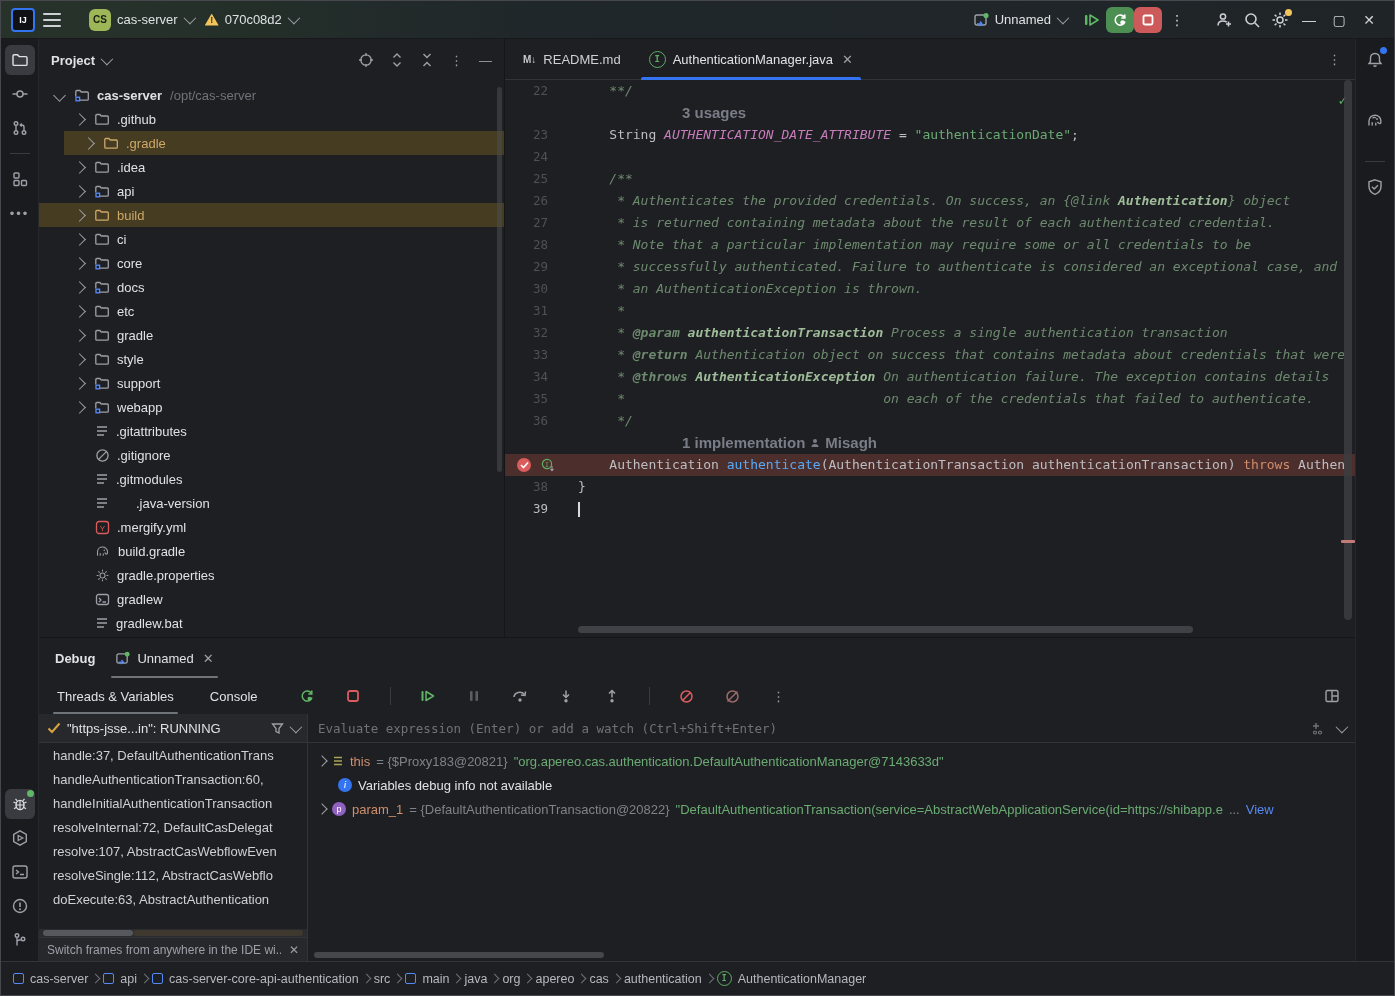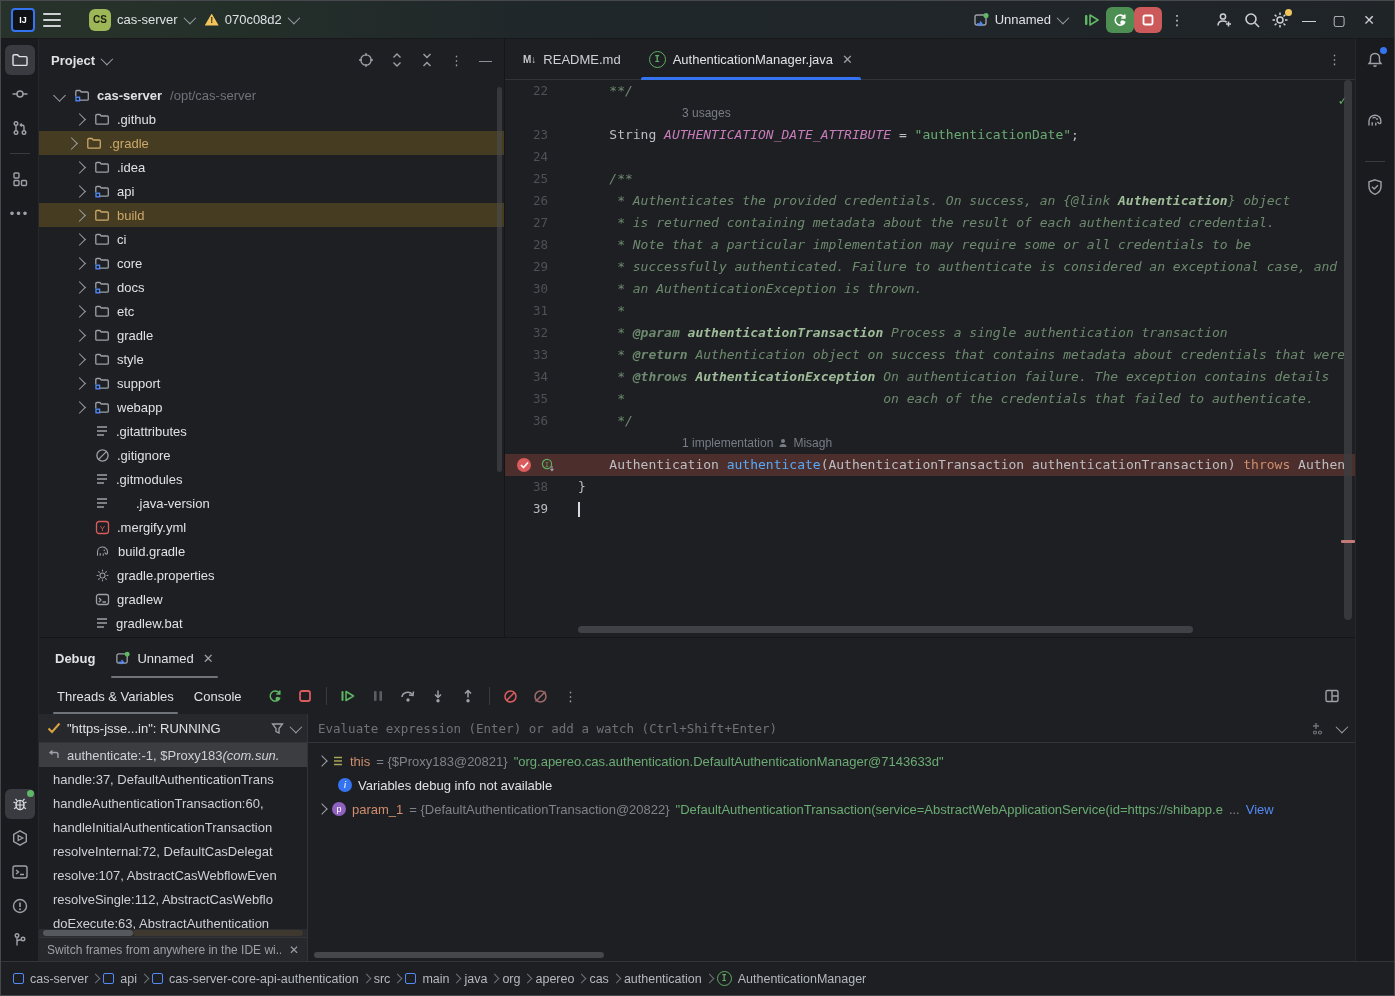--- a/index.html
+++ b/index.html
@@ -79,37 +79,37 @@
   .gutter.cur{color:#b8bcc3;}
   .code-content{flex:1;overflow:hidden;}
   .tok-plain{color:#bcbec4;}
   .tok-cmt{color:#6d8a6f;font-style:italic;}
   .tok-cmtb{color:#9ebc99;font-style:italic;font-weight:bold;}
   .tok-tag{color:#6d8a6f;font-style:italic;font-weight:bold;}
   .tok-const{color:#c77dbb;font-style:italic;}
   .tok-str{color:#6aab73;}
   .tok-kw{color:#cf8e6d;}
   .tok-meth{color:#57aaf7;}
-  .inlay{color:#787d87;font-size:12px;font-family:"Liberation Sans",sans-serif;display:flex;align-items:center;gap:5px;}
+  .inlay{color:#787d87;font-size:15px;font-family:"Liberation Sans",sans-serif;display:flex;align-items:center;gap:5px;font-weight:bold;}
   .caret{display:inline-block;width:1.5px;height:15px;background:#d7dae0;vertical-align:middle;}
   .bp-dot{position:absolute;left:12px;top:4px;width:14px;height:14px;border-radius:50%;background:#db5c5c;
     display:flex;align-items:center;justify-content:center;}
   .bp-impl{position:absolute;left:36px;top:4px;}
   .ed-vscroll{position:absolute;right:3px;top:0;width:8px;height:540px;background:#3c3e42;border-radius:4px;opacity:.8;}
   .ed-mark{position:absolute;right:0;top:460px;width:14px;height:3px;background:#c57a7a;border-radius:1px;}
   .ed-hscroll{position:absolute;left:73px;bottom:4px;height:7px;width:615px;background:#43454a;border-radius:4px;opacity:.9;}
   .ed-check{position:absolute;top:12px;right:8px;color:#5fad65;font-size:14px;}
 
   
   .debug-panel{flex:1;border-top:1px solid #141517;display:flex;flex-direction:column;min-height:0;background:#1e1f22;}
   .dbg-head{height:40px;flex:none;display:flex;align-items:center;padding:0 16px;gap:20px;}
   .dbg-title{font-weight:bold;}
   .tool-tab{display:flex;align-items:center;gap:7px;height:100%;position:relative;color:#dfe1e5;cursor:pointer;}
   .tool-tab.sel::after{content:"";position:absolute;left:-4px;right:-4px;bottom:0;height:2px;background:#6f737a;border-radius:1px;}
-  .dbg-toolbar{height:36px;flex:none;display:flex;align-items:center;padding:0 10px;gap:4px;}
+  .dbg-toolbar{height:36px;flex:none;display:flex;align-items:center;padding:0 10px;gap:20px;}
   .dt-tab{padding:0 8px;height:100%;display:flex;align-items:center;position:relative;cursor:pointer;color:#dfe1e5;}
   .dt-tab.sel::after{content:"";position:absolute;left:4px;right:4px;bottom:0;height:2px;background:#6f737a;border-radius:1px;}
   .dt-btn{width:26px;height:26px;border-radius:5px;display:flex;align-items:center;justify-content:center;cursor:pointer;}
   .dt-sep{width:1px;height:18px;background:#393b40;margin:0 4px;}
   .dbg-body{flex:1;display:flex;min-height:0;}
   .frames-col{width:268px;flex:none;border-right:1px solid #313438;display:flex;flex-direction:column;min-height:0;}
   .thread-row{height:28px;flex:none;display:flex;align-items:center;gap:6px;padding:0 8px;border-bottom:1px solid #313438;background:#26282b;}
   .thread-label{white-space:nowrap;overflow:hidden;flex:1;color:#dfe1e5;}
   .frames{flex:1;overflow:hidden;}
   .frame{height:24px;display:flex;align-items:center;padding:0 8px 0 14px;white-space:nowrap;cursor:pointer;color:#ced0d6;}
@@ -344,21 +344,21 @@
               </div>
               <div class="tree-row" style="padding-left: 36px;">
                 <span class="tchev"></span>
                 <span class="ic">
                   <svg width="16" height="16" viewBox="0 0 16 16">
                     <path d="M1.8 4.6 q0-1.1 1.1-1.1 h3 L7.3 5 h6 q1 0 1 1 v6.2 q0 1-1 1 H2.8 q-1 0-1-1 Z" stroke="#9da0a8" stroke-width="1.3" fill="none"></path>
                   </svg>
                 </span>
                 <span class="tname">.github</span>
               </div>
-              <div class="tree-row hl" style="padding-left: 28px;">
+              <div class="tree-row hl" style="padding-left: 20px; margin-left: 25px;">
                 <span class="tchev"></span>
                 <span class="ic">
                   <svg width="16" height="16" viewBox="0 0 16 16">
                     <path d="M1.8 4.6 q0-1.1 1.1-1.1 h3 L7.3 5 h6 q1 0 1 1 v6.2 q0 1-1 1 H2.8 q-1 0-1-1 Z" stroke="#cda869" stroke-width="1.3" fill="none"></path>
                   </svg>
                 </span>
                 <span class="tname">.gradle</span>
               </div>
               <div class="tree-row" style="padding-left: 36px;">
                 <span class="tchev"></span>
@@ -704,29 +704,20 @@
                 </svg>
               <span class="thread-label">"https-jsse...in": RUNNING</span>
               <span class="ic">
                 <svg width="13" height="13" viewBox="0 0 13 13">
                     <path d="M1.5 2 H11.5 L8 6.5 V11 L5 9.5 V6.5 Z" fill="none" stroke="#9da0a8" stroke-width="1.3"></path>
                   </svg>
               </span>
               <span class="chev"></span>
             </div>
             <div class="frames" id="frames">
-                <div class="frame sel">
-                  <span class="fic ic">
-                    <svg width="13" height="12" viewBox="0 0 13 12">
-                      <path d="M11 9 V5.5 Q11 3.5 9 3.5 H3.5 M5.5 1.5 L3 3.5 L5.5 5.5" fill="none" stroke="#9da0a8" stroke-width="1.4"></path>
-                    </svg>
-                  </span>
-                  <span>authenticate:-1, $Proxy183 </span>
-                  <span class="pkg">(com.sun.</span>
-                </div>
                 <div class="frame">
                   <span>handle:37, DefaultAuthenticationTrans</span>
                 </div>
                 <div class="frame">
                   <span>handleAuthenticationTransaction:60, </span>
                 </div>
                 <div class="frame">
                   <span>handleInitialAuthenticationTransaction</span>
                 </div>
                 <div class="frame">

